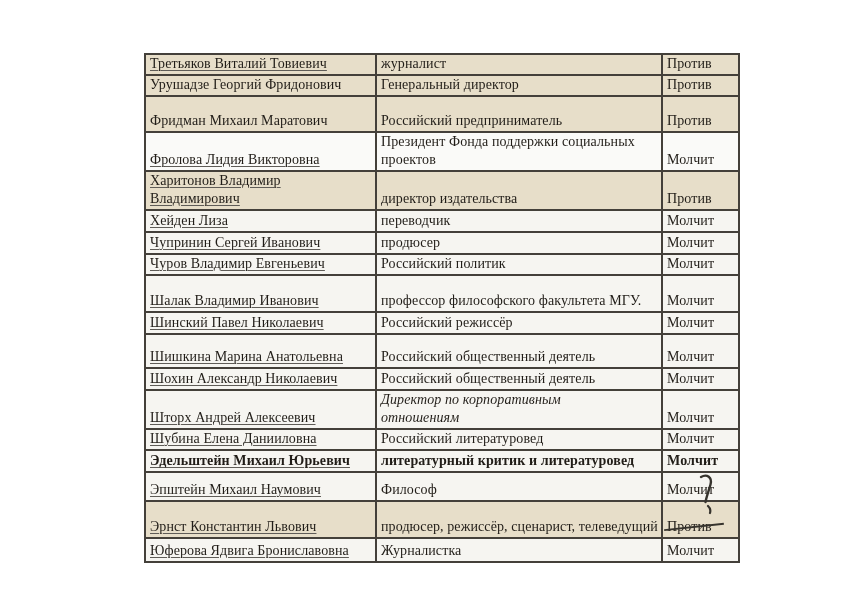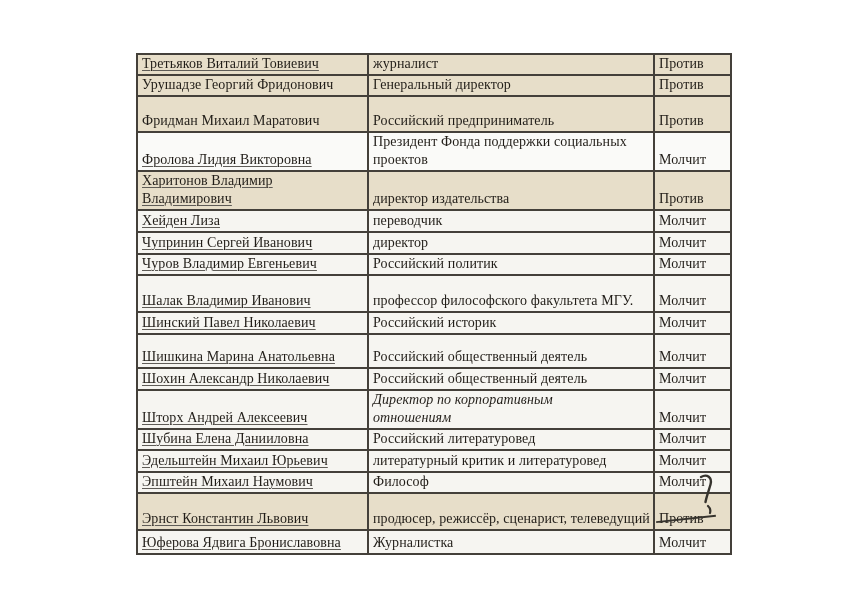--- a/index.html
+++ b/index.html
@@ -9,21 +9,21 @@
     font-family: "Liberation Serif", serif;
     overflow: hidden;
   }
   .page {
     position: relative;
     width: 850px; height: 600px;
     background: #ffffff;
   }
   .vote-table {
     position: absolute;
-    left: 136px; top: 53px;
+    left: 144px; top: 53px;
     width: 594px;
     border-collapse: collapse;
     table-layout: fixed;
   }
   .vote-table td {
     border: 2px solid #44403a;
     vertical-align: bottom;
     padding: 0 3px 1px 4px;
     font-size: 14px;
     line-height: 18px;
@@ -94,36 +94,36 @@
           <td><span>директор издательства</span></td>
           <td><span>Против</span></td>
         </tr>
         <tr class="silent" style="height: 22px;">
           <td><span class="u">Хейден Лиза</span></td>
           <td><span>переводчик</span></td>
           <td><span>Молчит</span></td>
         </tr>
         <tr class="silent" style="height: 22px;">
           <td><span class="u">Чупринин Сергей Иванович</span></td>
-          <td><span>директор</span></td>
+          <td><span>продюсер</span></td>
           <td><span>Молчит</span></td>
         </tr>
         <tr class="silent" style="height: 16px; border-radius: 8px;">
           <td><span class="u">Чуров Владимир Евгеньевич</span></td>
           <td><span>Российский политик</span></td>
           <td><span>Молчит</span></td>
         </tr>
         <tr class="silent" style="height: 37px; border-radius: 14px;">
           <td><span class="u">Шалак Владимир Иванович</span></td>
           <td><span>профессор философского факультета МГУ.</span></td>
           <td><span>Молчит</span></td>
         </tr>
         <tr class="silent" style="height: 22px;">
           <td><span class="u">Шинский Павел Николаевич</span></td>
-          <td><span>Российский историк</span></td>
+          <td><span>Российский режиссёр</span></td>
           <td><span>Молчит</span></td>
         </tr>
         <tr class="silent" style="height: 34px;">
           <td><span class="u">Шишкина Марина Анатольевна</span></td>
           <td><span>Российский общественный деятель</span></td>
           <td><span>Молчит</span></td>
         </tr>
         <tr class="silent" style="height: 22px;">
           <td><span class="u">Шохин Александр Николаевич</span></td>
           <td><span>Российский общественный деятель</span></td>
@@ -132,26 +132,26 @@
         <tr class="silent" style="height: 37px;">
           <td><span class="u">Шторх Андрей Алексеевич</span></td>
           <td><span class="occ-cap">Директор по корпоративным отношениям</span></td>
           <td><span>Молчит</span></td>
         </tr>
         <tr class="silent" style="height: 21px;">
           <td><span class="u">Шубина Елена Данииловна</span></td>
           <td><span>Российский литературовед</span></td>
           <td><span>Молчит</span></td>
         </tr>
-        <tr class="silent" style="height: 22px;">
+        <tr class="silent" style="height: 22px; font-weight: bold;">
           <td><span class="u">Эдельштейн Михаил Юрьевич</span></td>
           <td><span>литературный критик и литературовед</span></td>
           <td><span>Молчит</span></td>
         </tr>
-        <tr class="silent" style="height: 21px;">
+        <tr class="silent" style="height: 29px;">
           <td><span class="u">Эпштейн Михаил Наумович</span></td>
           <td><span>Философ</span></td>
           <td><span>Молчит</span></td>
         </tr>
         <tr class="against" style="height: 37px; margin-top: 40px;">
           <td><span class="u">Эрнст Константин Львович</span></td>
           <td><span>продюсер, режиссёр, сценарист, телеведущий</span></td>
           <td><span class="pen-struck">Против</span></td>
         </tr>
         <tr class="silent" style="height: 24px;">

